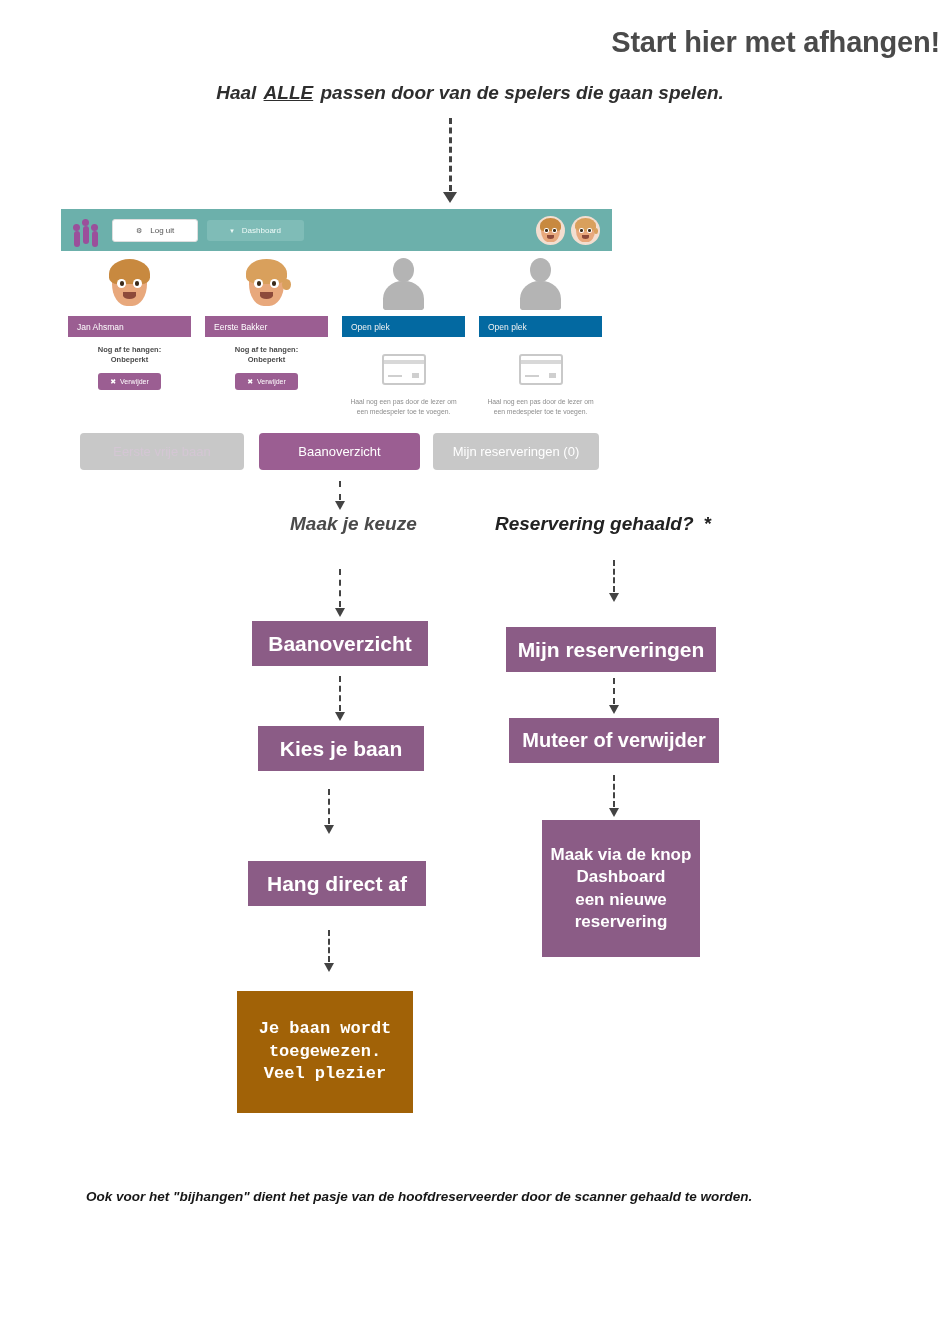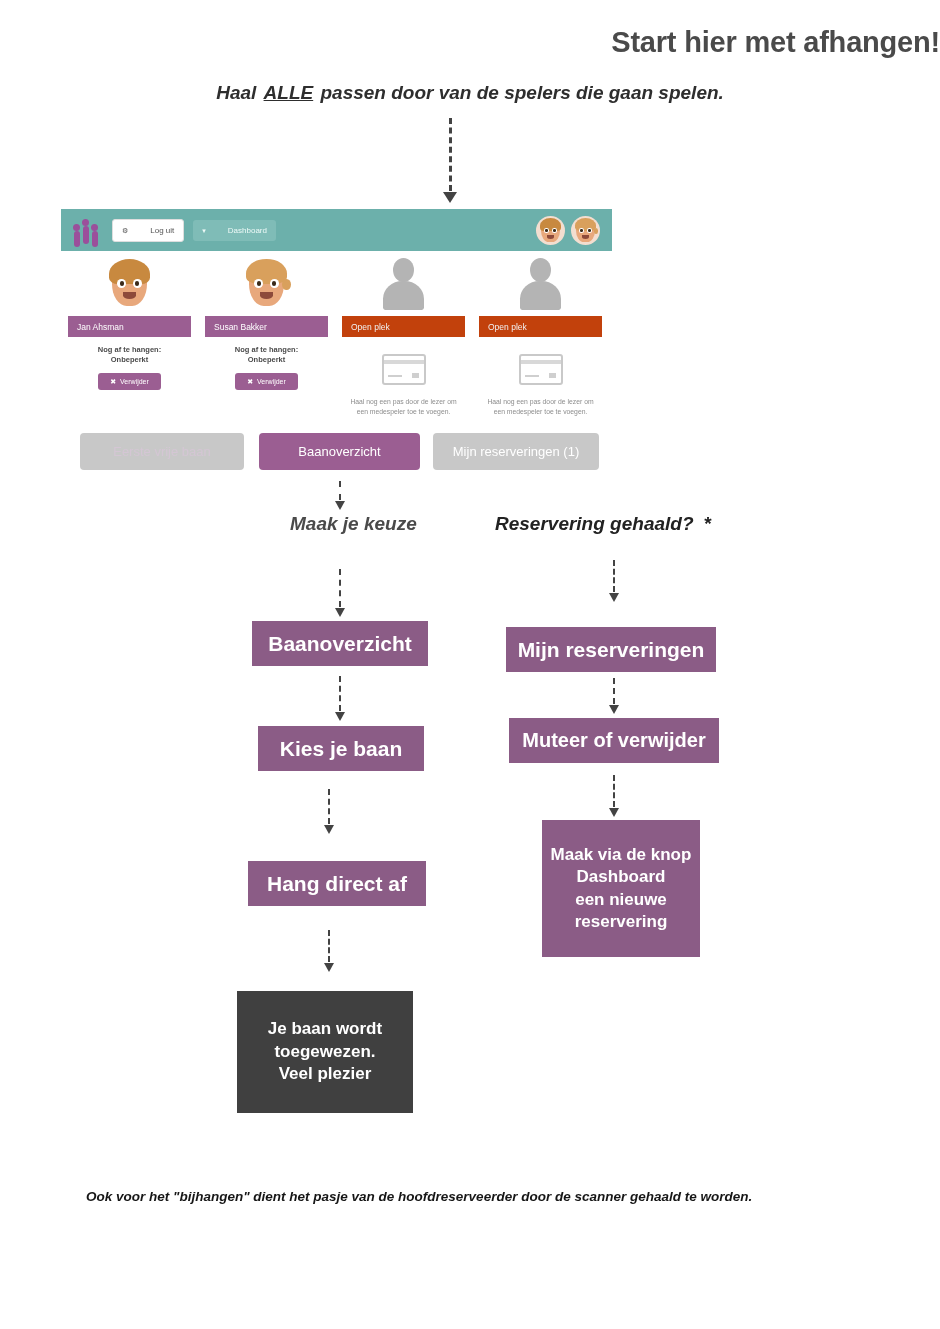--- a/index.html
+++ b/index.html
@@ -96,22 +96,22 @@
   #app-logo .b2 { width: 6px; height: 18px; left: 14px; top: 12px; border-radius: 3px; }
   #app-logo .b3 { width: 6px; height: 16px; left: 23px; top: 17px; border-radius: 3px; }
 
   .topbar-btn {
     height: 21px;
     border-radius: 3px;
     font-size: 8px;
     display: flex;
     align-items: center;
     justify-content: center;
-    gap: 22px;
-    padding: 0 9px;
+    gap: 8px;
+    padding: 0 23px;
     margin-left: 9px;
     white-space: nowrap;
   }
   #btn-logout {
     background: #ffffff;
     color: #555;
     border: 1px solid #dedede;
   }
   #btn-dashboard {
     background: #7fbcb7;
@@ -229,21 +229,21 @@
     width: 123px; height: 21px;
     margin-top: 6px;
     display: flex;
     align-items: center;
     padding-left: 9px;
     box-sizing: border-box;
     font-size: 8.5px;
     color: #ffffff;
   }
   .name-bar.filled { background: #9b5e92; }
-  .name-bar.empty  { background: #c2410c; color: #f2f2f2; }
+  .name-bar.empty  { background: #0369a1; color: #f2f2f2; }
 
   .hang-note {
     margin-top: 8px;
     font-size: 7.5px;
     font-weight: bold;
     text-align: center;
     color: #4a4a4a;
     line-height: 1.35;
   }
   .remove-btn {
@@ -344,21 +344,21 @@
   .flow-box {
     display: flex;
     align-items: center;
     justify-content: center;
     text-align: center;
     color: #ffffff;
     font-weight: bold;
     line-height: 1.32;
   }
   .purple { background: #8b5c86; }
-  .teal   { background: #404040; }
+  .teal   { background: #a16207; font-family: Liberation Mono, monospace; }
 
   #box-baanoverzicht { left: 252px; top: 621px; width: 176px; height: 45px; font-size: 21px; }
   #box-kiesjebaan    { left: 258px; top: 726px; width: 166px; height: 45px; font-size: 21px; }
   #box-hangdirect    { left: 248px; top: 861px; width: 178px; height: 45px; font-size: 21px; }
   #box-jebaan        { left: 237px; top: 991px; width: 176px; height: 122px; font-size: 17px; }
   #box-mijnres       { left: 506px; top: 627px; width: 210px; height: 45px; font-size: 21px; }
   #box-muteer        { left: 509px; top: 718px; width: 210px; height: 45px; font-size: 20px; }
   #box-maakvia       { left: 542px; top: 820px; width: 158px; height: 137px; font-size: 17px; }
 
   
@@ -471,21 +471,21 @@
       <div class="big-avatar">
         <div class="face female">
             <div class="skin"></div>
             <div class="hair"></div>
             <div class="bun"></div>
           <div class="eye l"></div>
             <div class="eye r"></div>
             <div class="mouth"></div>
           </div>
       </div>
-      <div class="name-bar filled">Susan Bakker</div>
+      <div class="name-bar filled">Eerste Bakker</div>
       <div class="hang-note">
         <div>Nog af te hangen:</div>
         <div>Onbeperkt</div>
       </div>
       <div class="remove-btn">
         <span class="mini-ico">✖</span>
         <span>Verwijder</span>
       </div>
     </div>
 
@@ -520,21 +520,21 @@
   </div>
 </div>
 
 <div class="abs nav-tab" id="tab-eerste">
   <span class="ghost">Eerste vrije baan</span>
 </div>
 <div class="abs nav-tab" id="tab-baanoverzicht">
   <span>Baanoverzicht</span>
 </div>
 <div class="abs nav-tab" id="tab-mijn">
-  <span>Mijn reserveringen (1)</span>
+  <span>Mijn reserveringen (0)</span>
 </div>
 
 <div class="abs arrow thin" id="arrow-maak">
   <div class="stem"></div>
     <div class="head"></div>
 </div>
 <div class="abs flow-label" id="label-maak">Maak je keuze</div>
 
 <div class="abs flow-label" id="label-reservering">
   <span>Reservering gehaald?</span><span class="star">*</span>

